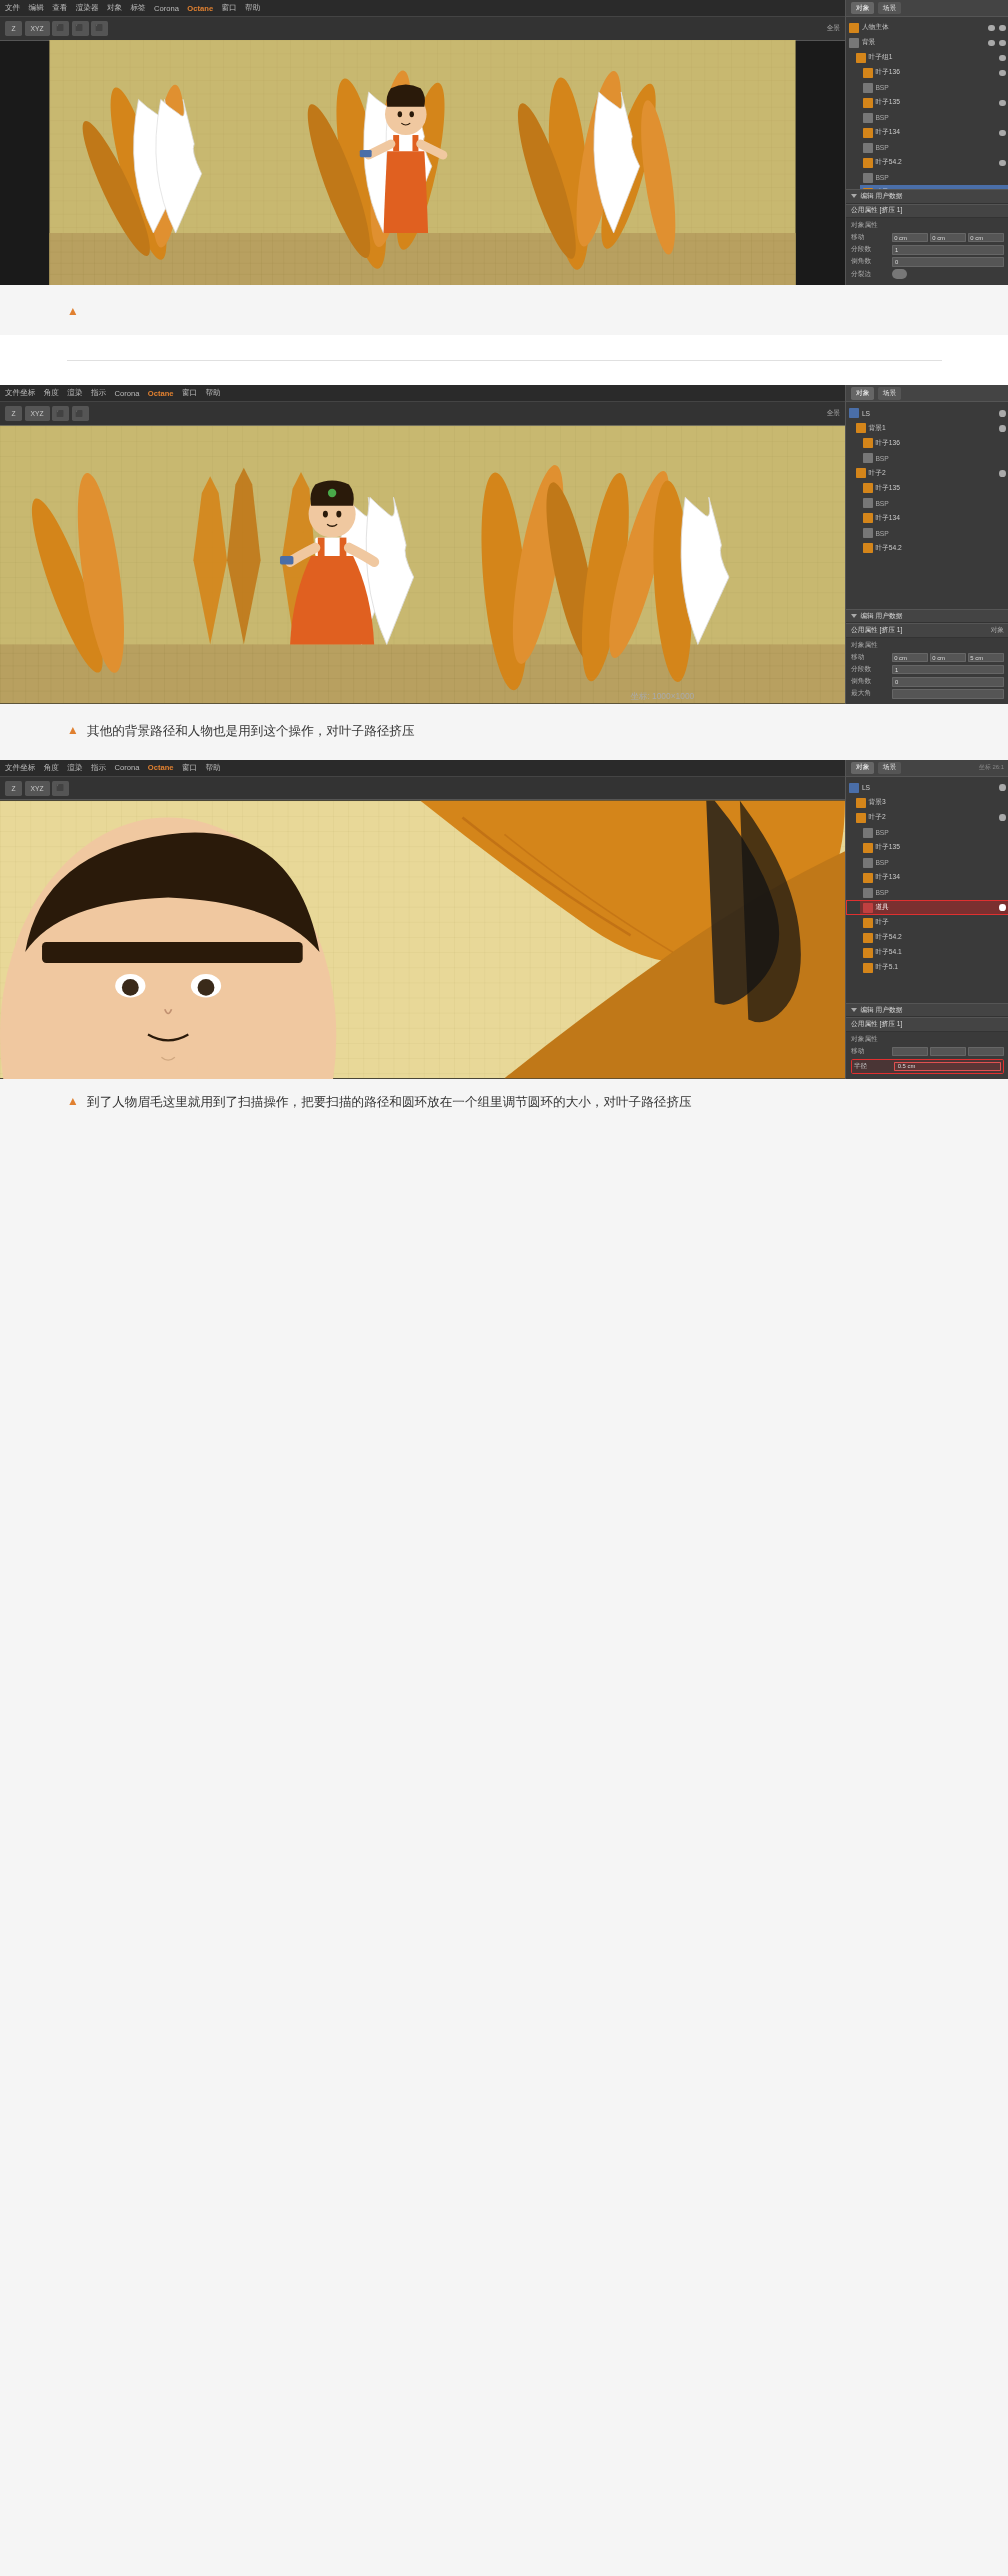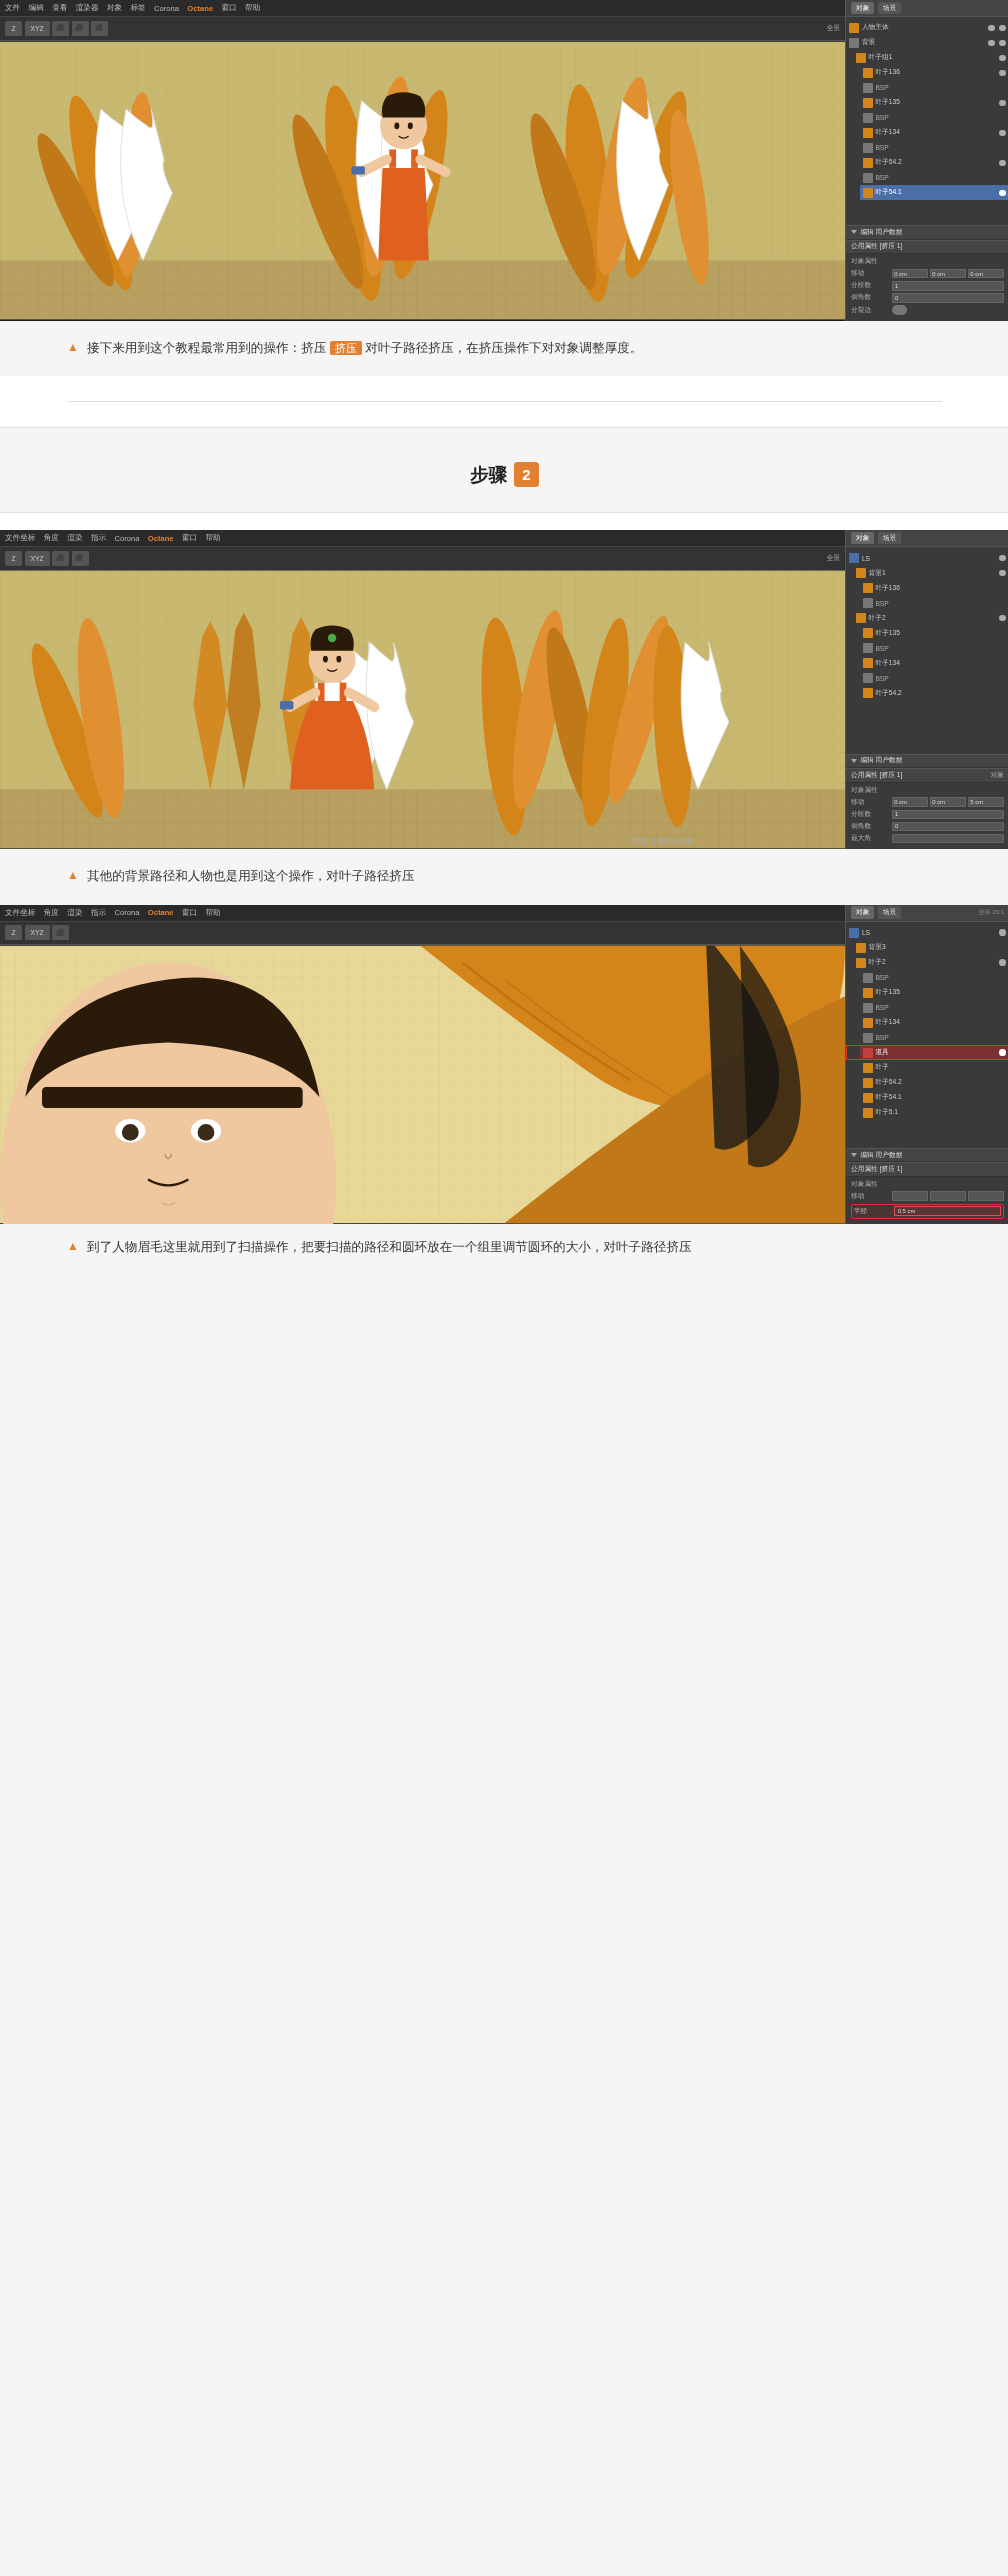--- a/index.html
+++ b/index.html
@@ -17,21 +17,21 @@
 
     
     .screenshot-panel {
       width: 100%;
       position: relative;
       background: #1a1a1a;
       overflow: hidden;
     }
 
     .screenshot-panel.panel1 {
-      height: 321px;
+      height: 285px;
     }
 
     .screenshot-panel.panel2 {
       height: 319px;
     }
 
     .screenshot-panel.panel3 {
       height: 319px;
     }
 
@@ -511,36 +511,24 @@
             <span class="props-field-label">分裂边</span>
             <div class="toggle-btn off"></div>
           </div>
         </div>
       </div>
     </div>
   </div>
 
   <div class="annotation-area">
     <span class="annotation-triangle">▲</span>
-    <span class="annotation-text">
-      接下来用到这个教程最常用到的操作：挤压 <span class="highlight-word">挤压</span>
-      对叶子路径挤压，在挤压操作下对对象调整厚度。
-    </span>
   </div>
 
   <div class="separator"></div>
 
-  <div class="step-heading">
-    <div class="step-heading-inner">
-      <span>步骤</span>
-      <div class="step-number-badge">
-        <span>2</span>
-      </div>
-    </div>
-  </div>
 
   <div class="screenshot-panel panel2">
 
     <div class="c4d-menubar">
       <span class="menu-item">文件坐标</span>
       <span class="menu-item">角度</span>
       <span class="menu-item">渲染</span>
       <span class="menu-item">指示</span>
       <span class="menu-item">Corona</span>
       <span class="menu-item octane-menu">Octane</span>

